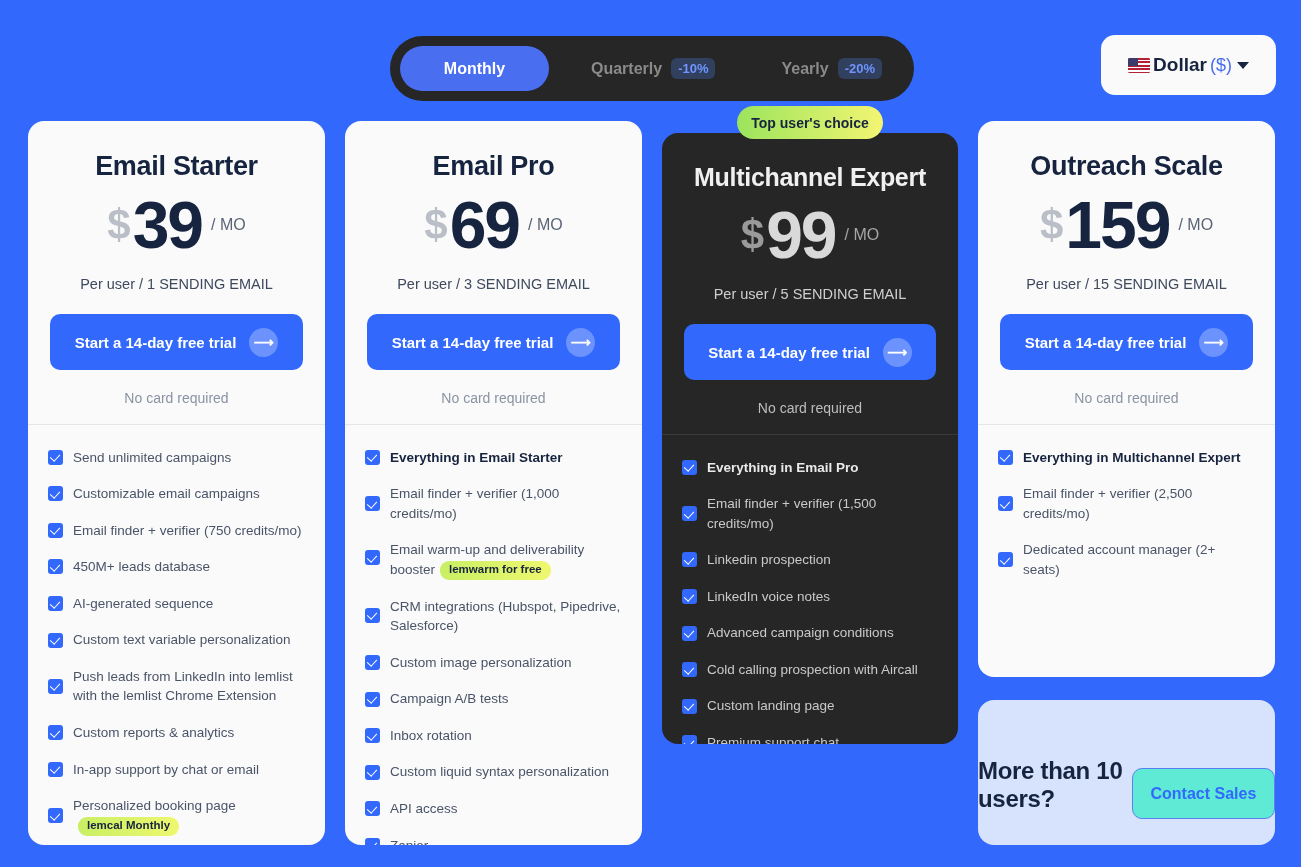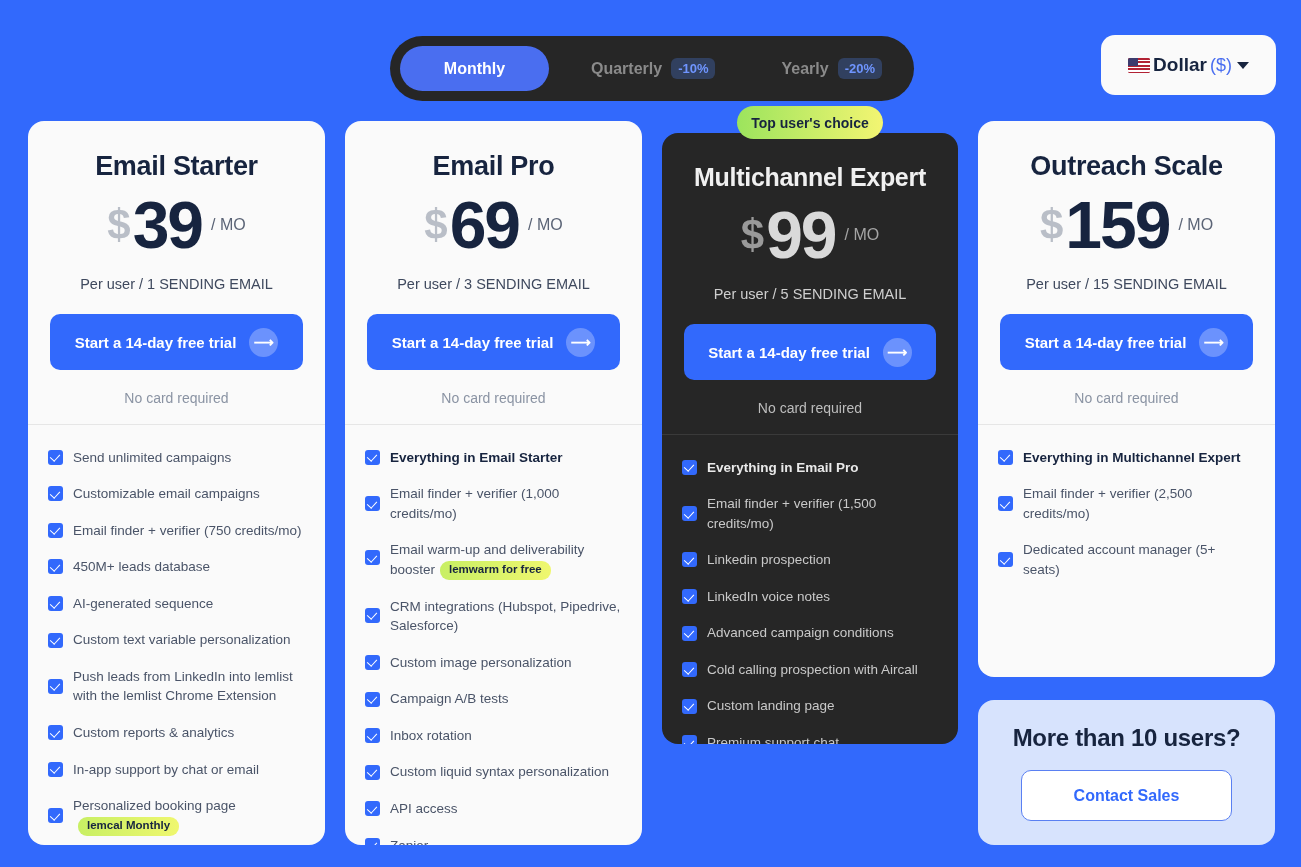--- a/index.html
+++ b/index.html
@@ -147,29 +147,29 @@
     background: linear-gradient(90deg, #c8ef64 0%, #eff76f 100%);
     color: #17243f; font-size: 11.5px; font-weight: bold;
     border-radius: 9px; padding: 2.5px 9px; margin-left: 5px; line-height: 1.2;
   }
 
   
   .contact-box {
     position: absolute; left: 978px; top: 700px;
     width: 297px; height: 145px;
     background: #d7e3fd; border-radius: 16px;
-    display: flex; flex-direction: column; align-items: center;
+    display: flex; flex-direction: row; align-items: center;
     padding-top: 24px;
   }
   .contact-title {
     font-size: 24px; font-weight: bold; color: #17243f; letter-spacing: -0.3px;
   }
   .contact-btn {
     margin-top: 18px; width: 211px; height: 51px;
-    background: #ffffff; border: 1px solid #5a80f2; border-radius: 10px;
+    background: #5eead4; border: 1px solid #5a80f2; border-radius: 10px;
     display: flex; align-items: center; justify-content: center;
     font-size: 16px; font-weight: bold; color: #3269fc; cursor: pointer;
   }
 </style>
 </head>
 <body>
 
 <div class="page">
 
   <div class="topbar">
@@ -396,21 +396,21 @@
         <div class="feat center bold">
             <span class="chk"></span>
             <span class="feat-txt">Everything in Multichannel Expert</span>
           </div>
         <div class="feat center">
             <span class="chk"></span>
             <span class="feat-txt">Email finder + verifier (2,500 credits/mo)</span>
           </div>
         <div class="feat center">
             <span class="chk"></span>
-            <span class="feat-txt">Dedicated account manager (5+ seats)</span>
+            <span class="feat-txt">Dedicated account manager (2+ seats)</span>
           </div>
       </div>
     </div>
 
     <div class="contact-box">
       <div class="contact-title">More than 10 users?</div>
       <div class="contact-btn">
         <span>Contact Sales</span>
       </div>
     </div>

